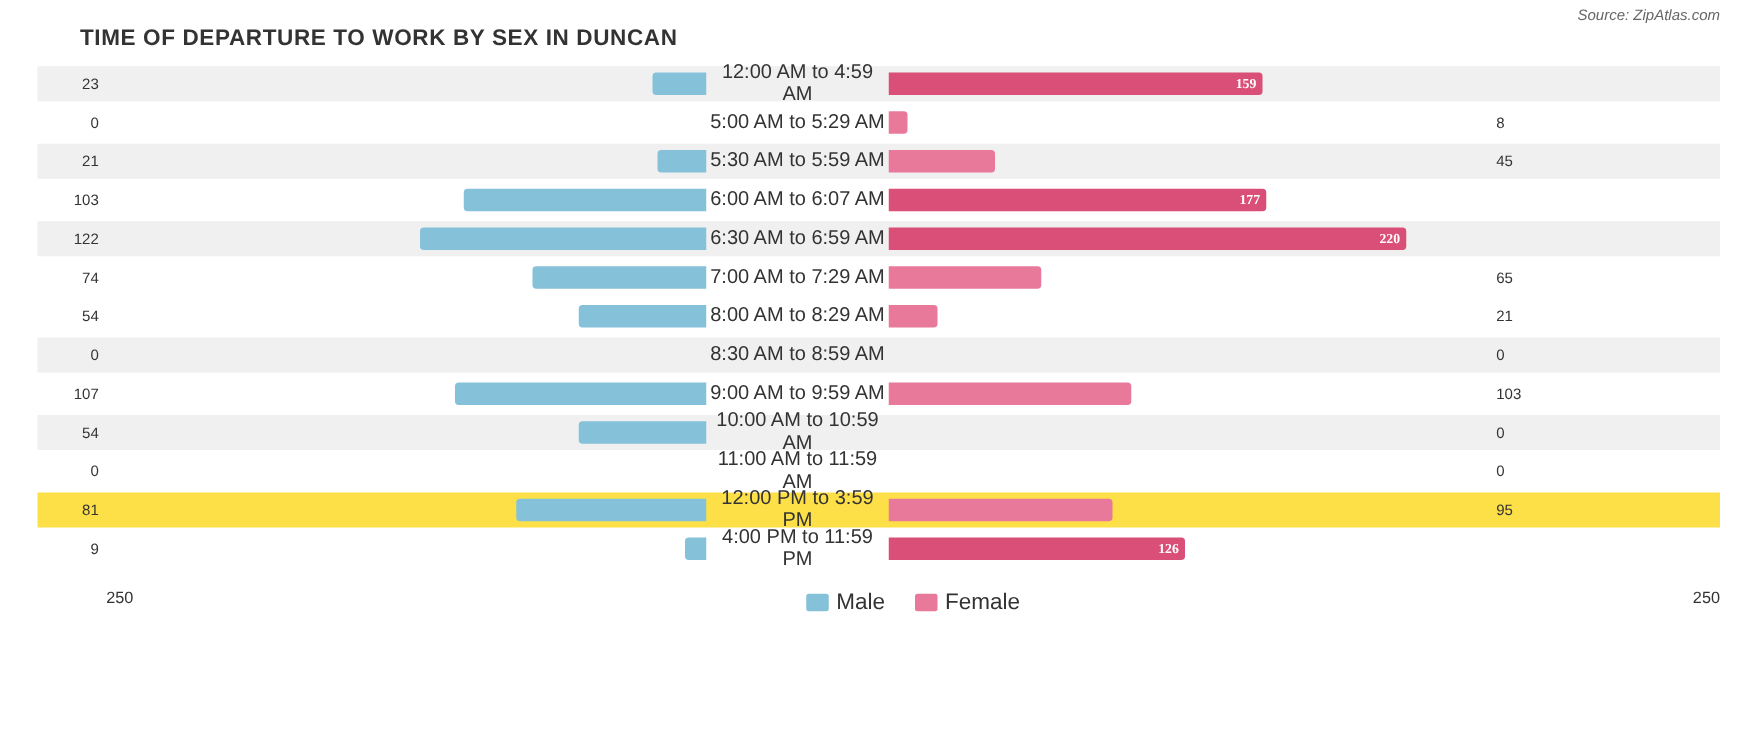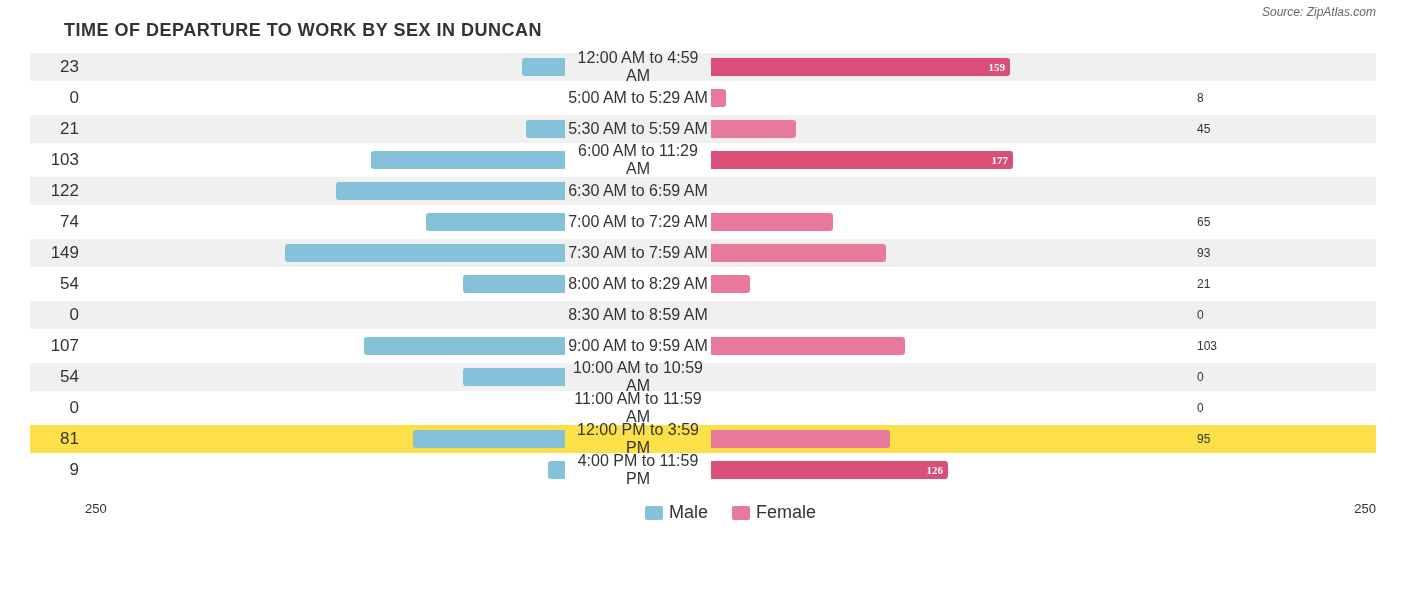--- a/index.html
+++ b/index.html
@@ -61,21 +61,21 @@
       align-items: center;
       height: 28px;
       margin-bottom: 3px;
     }
     .b-row:nth-child(odd) { background: #f0f0f0; }
     .b-row:nth-child(even) { background: #fff; }
     .b-left-val {
       width: 55px;
       text-align: right;
       padding-right: 6px;
-      font-size: 17px;
+      font-size: 12px;
       color: #333;
       flex-shrink: 0;
     }
     .b-male-side {
       width: 480px;
       display: flex;
       justify-content: flex-end;
       align-items: center;
       height: 20px;
       flex-shrink: 0;
@@ -180,57 +180,51 @@
         <div class="b-female-side">
           <div class="b-female-bar" style="width: 85px;"></div>
         </div>
         <div class="b-right-val">45</div>
       </div>
       <div class="b-row" style="background: rgb(255, 255, 255);">
         <div class="b-left-val">103</div>
         <div class="b-male-side">
           <div class="b-male-bar" style="width: 194px;"></div>
         </div>
-        <div class="b-label">6:00 AM to 11:29 AM</div>
+        <div class="b-label">6:00 AM to 6:07 AM</div>
         <div class="b-female-side">
           <div class="b-female-bar highlight" style="width: 302px;">
             <span class="b-inside-val">177</span>
           </div>
         </div>
         <div class="b-right-val"></div>
       </div>
       <div class="b-row" style="background: rgb(240, 240, 240);">
         <div class="b-left-val">122</div>
         <div class="b-male-side">
           <div class="b-male-bar" style="width: 229px;"></div>
         </div>
         <div class="b-label">6:30 AM to 6:59 AM</div>
+        <div class="b-female-side">
+          <div class="b-female-bar highlight" style="width: 414px;">
+            <span class="b-inside-val">220</span>
+          </div>
+        </div>
         <div class="b-right-val"></div>
       </div>
       <div class="b-row" style="background: rgb(255, 255, 255);">
         <div class="b-left-val">74</div>
         <div class="b-male-side">
           <div class="b-male-bar" style="width: 139px;"></div>
         </div>
         <div class="b-label">7:00 AM to 7:29 AM</div>
         <div class="b-female-side">
           <div class="b-female-bar" style="width: 122px;"></div>
         </div>
         <div class="b-right-val">65</div>
-      </div>
-      <div class="b-row" style="background: rgb(240, 240, 240);">
-        <div class="b-left-val">149</div>
-        <div class="b-male-side">
-          <div class="b-male-bar" style="width: 280px;"></div>
-        </div>
-        <div class="b-label">7:30 AM to 7:59 AM</div>
-        <div class="b-female-side">
-          <div class="b-female-bar" style="width: 175px;"></div>
-        </div>
-        <div class="b-right-val">93</div>
       </div>
       <div class="b-row" style="background: rgb(255, 255, 255);">
         <div class="b-left-val">54</div>
         <div class="b-male-side">
           <div class="b-male-bar" style="width: 102px;"></div>
         </div>
         <div class="b-label">8:00 AM to 8:29 AM</div>
         <div class="b-female-side">
           <div class="b-female-bar" style="width: 39px;"></div>
         </div>

